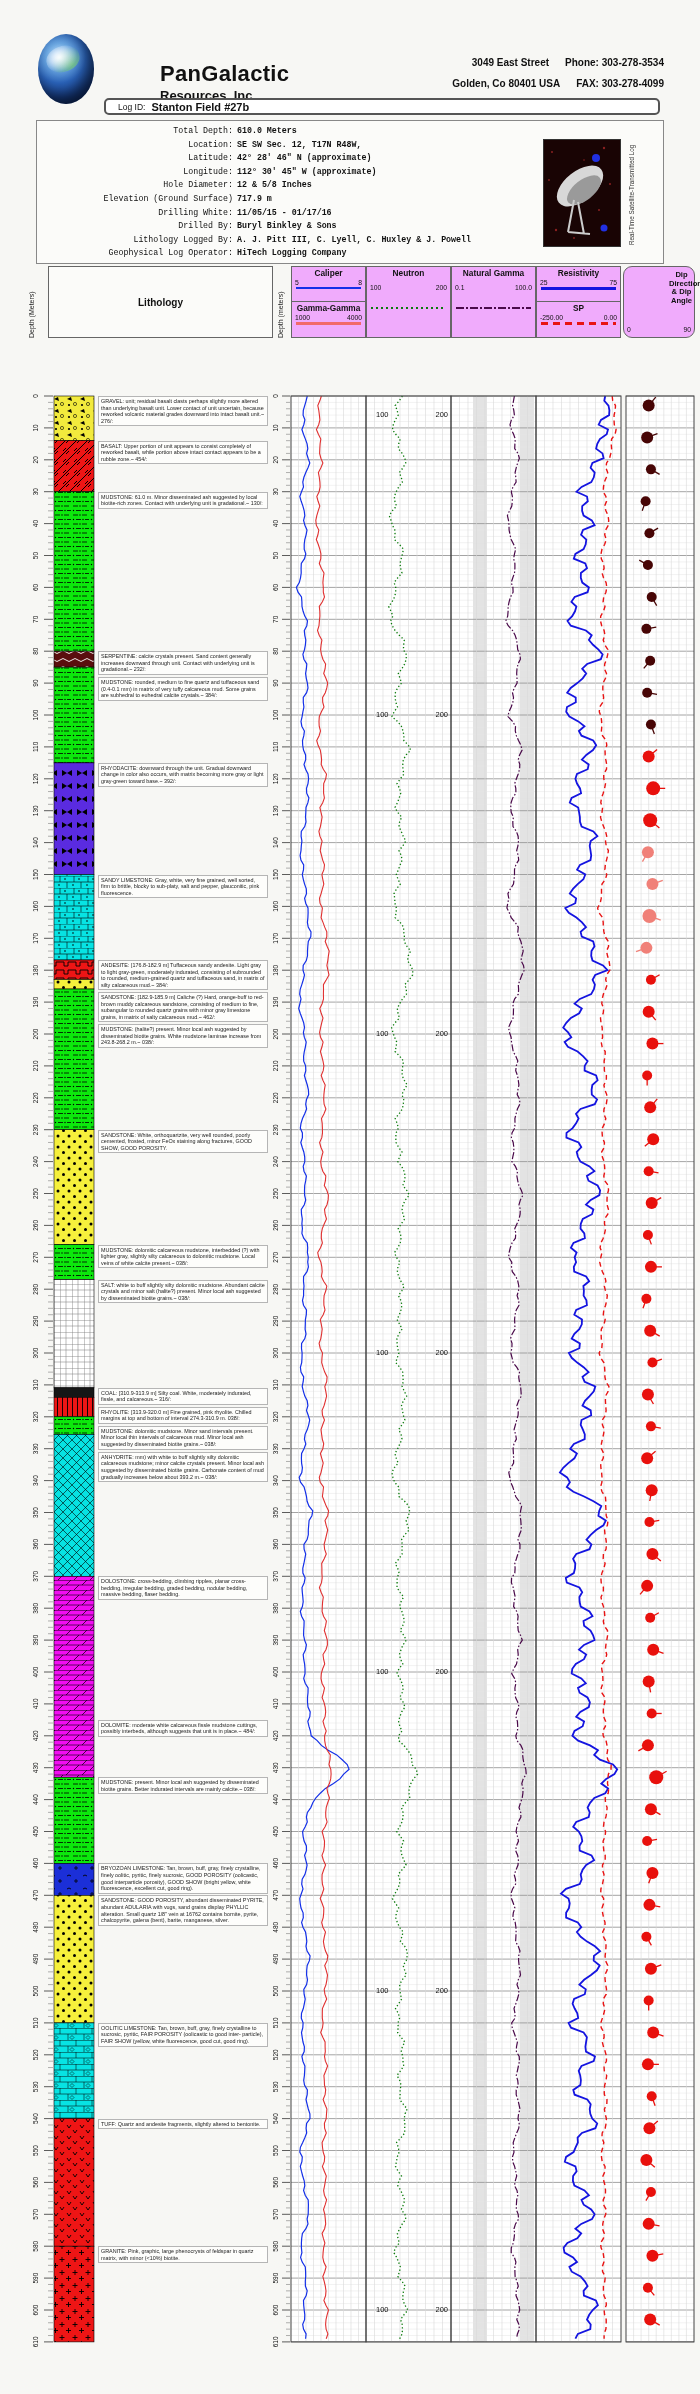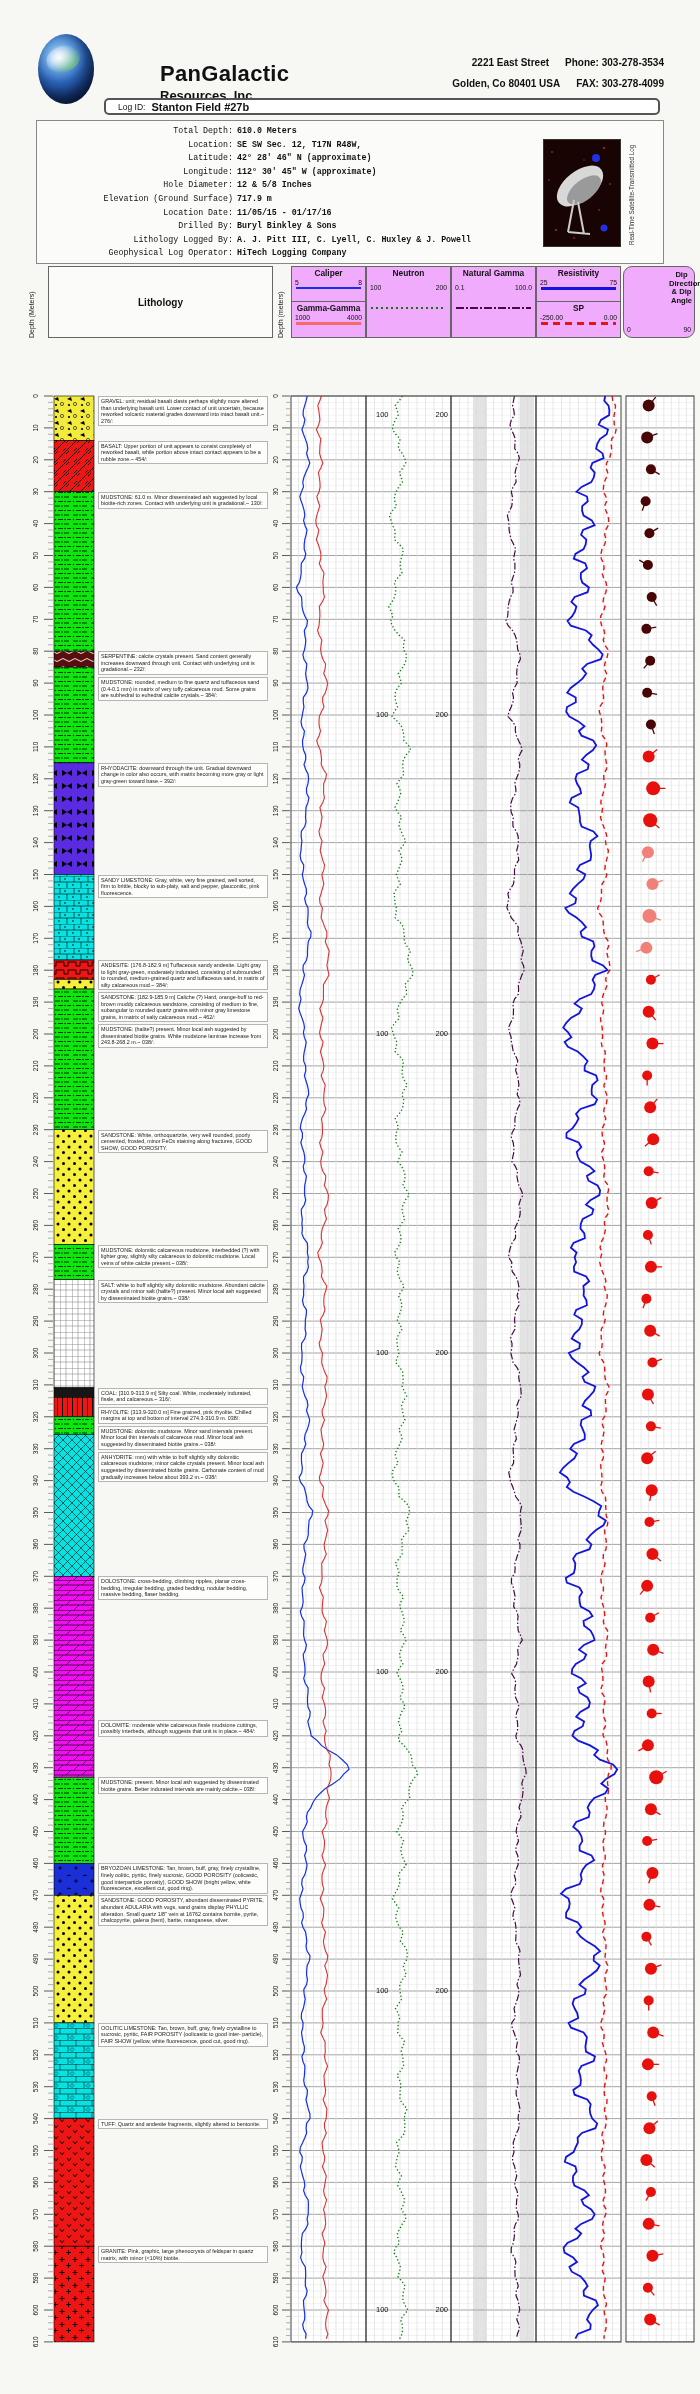--- a/index.html
+++ b/index.html
@@ -62,21 +62,21 @@
 <body>
 
 <div class="page">
 
   <div class="earth"></div>
   <div class="cname">
     <div class="big">PanGalactic</div>
     <div class="sub">Resources, Inc.</div>
   </div>
   <div class="contact">
-    <div class="row"><span>2221 East Street</span><span>Phone: 303-278-3534</span></div>
+    <div class="row"><span>3049 East Street</span><span>Phone: 303-278-3534</span></div>
     <div class="row"><span>Golden, Co 80401 USA</span><span>FAX: 303-278-4099</span></div>
   </div>
 
   <div class="logid">
     <span class="lbl">Log ID:</span>
     <span class="val">Stanton Field #27b</span>
   </div>
 
   <div class="infobox">
     <div class="irows" id="info-rows">
@@ -98,21 +98,21 @@
         </div>
         <div class="irow">
           <span class="ilabel">Hole Diameter:</span>
           <span class="ival">12 &amp; 5/8 Inches</span>
         </div>
         <div class="irow">
           <span class="ilabel">Elevation (Ground Surface)</span>
           <span class="ival">717.9 m</span>
         </div>
         <div class="irow">
-          <span class="ilabel">Location Date:</span>
+          <span class="ilabel">Drilling White:</span>
           <span class="ival">11/05/15 - 01/17/16</span>
         </div>
         <div class="irow">
           <span class="ilabel">Drilled By:</span>
           <span class="ival">Buryl Binkley &amp; Sons</span>
         </div>
         <div class="irow">
           <span class="ilabel">Lithology Logged By:</span>
           <span class="ival">A. J. Pitt III, C. Lyell, C. Huxley &amp; J. Powell</span>
         </div>

